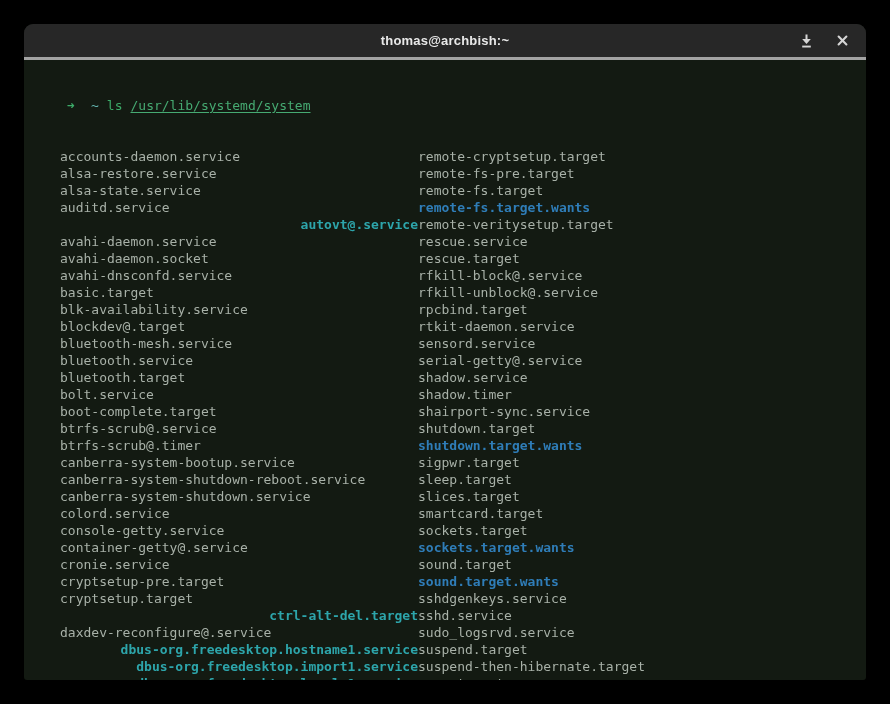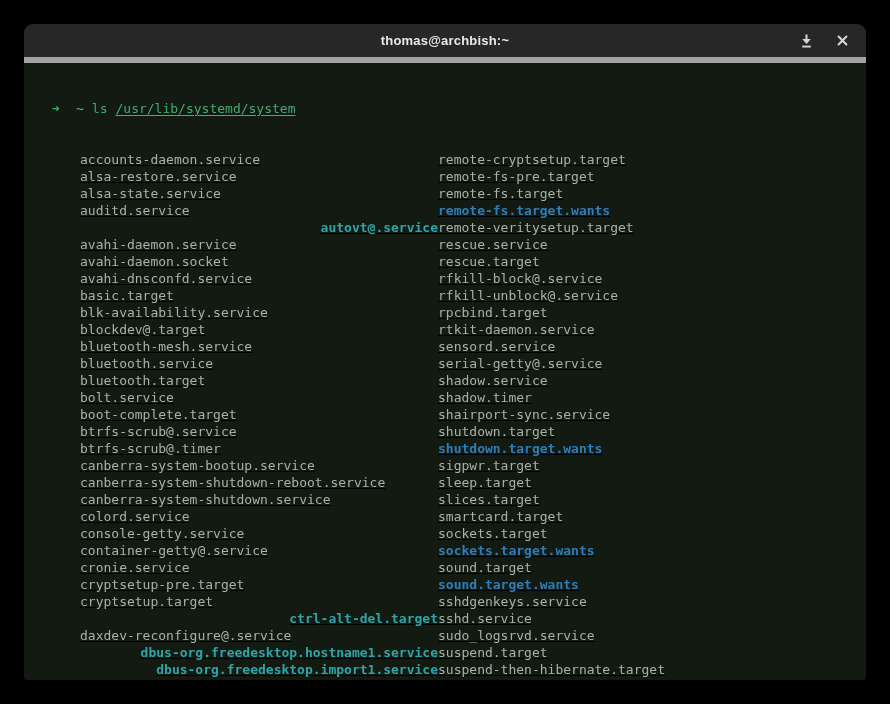--- a/index.html
+++ b/index.html
@@ -13,59 +13,58 @@
     position: absolute; left: 24px; top: 24px;
     width: 842px; height: 656px;
     border-radius: 9px 9px 3px 3px;
     overflow: hidden;
     background: var(--terminal-bg, #131a12);
     box-shadow: 0 3px 18px rgba(0,0,0,0.85);
   }
   .titlebar {
     height: 33px;
     background: var(--titlebar-bg, #272727);
-    border-bottom: 6px solid #a3a3a3;
+    border-bottom: 3px solid #a3a3a3;
     display: flex; align-items: center; justify-content: center;
     position: relative;
   }
   .title {
     font: bold 13px "Liberation Sans", sans-serif;
     color: var(--title-text, #e8e8e8);
     letter-spacing: 0.2px;
   }
   .controls {
     position: absolute; right: 16px; top: 0; height: 100%;
     display: flex; align-items: center; gap: 20px;
   }
   .ctl-btn { width: 16px; height: 16px; display: flex; align-items: center; justify-content: center; cursor: default; }
   .term {
     font: 13px "DejaVu Sans Mono", monospace;
     line-height: 17px;
     padding-top: 3px;
     white-space: pre;
   }
-  .prompt-line { padding-left: 28px; }
+  .prompt-line { padding-left: 43px; }
   .arrow {
     color: var(--prompt-green, #3cab68);
     font-weight: bold;
     display: inline-block; width: 24px;
   }
   .cwd { color: var(--cwd-cyan, #62b3ae); }
   .cmd { color: var(--prompt-green, #3cab68); margin-left: 8px; }
   .arg {
     color: var(--path-green, #46aa72);
     margin-left: 8px;
     text-decoration: underline;
     text-underline-offset: 2px;
   }
   .row {
     display: grid;
     grid-template-columns: 358px 1fr;
-    padding-left: 56px;
-    text-decoration: underline;
+    padding-left: 36px;
   }
   .name { display: block; }
   .t-file    { color: var(--file-text, #a8b1a8); }
   .t-symlink { color: var(--symlink-cyan, #2da5ab); font-weight: bold; text-align: right; }
   .t-dir     { color: var(--dir-blue, #2f7db8); font-weight: bold; }
   .icon-svg { display: block; }
 </style>
 </head>
 <body>
 

